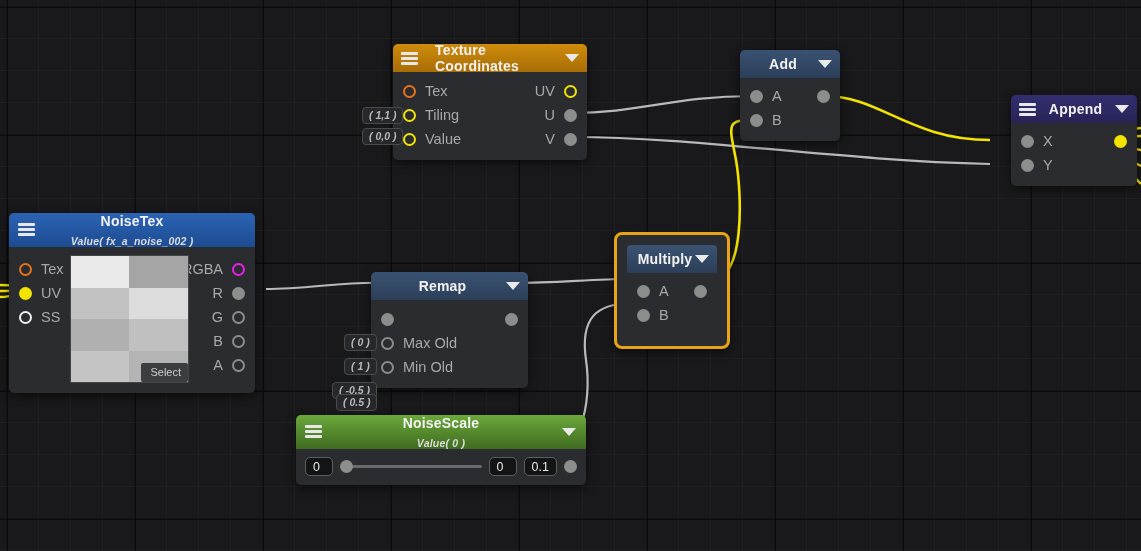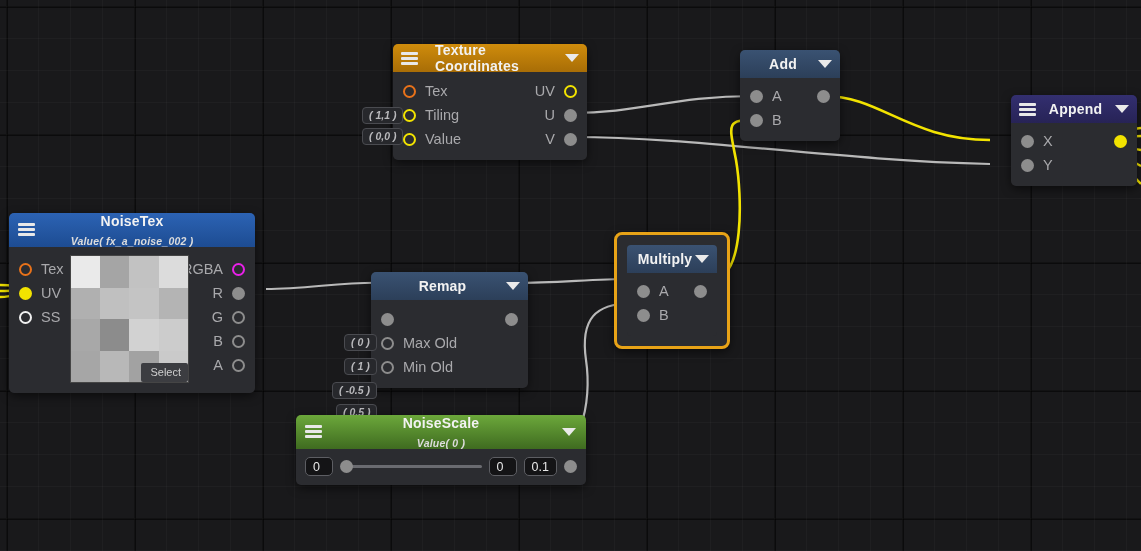--- a/index.html
+++ b/index.html
@@ -97,21 +97,21 @@
   #node-noisetex .body{padding:8px 0 10px 0;display:flex;}
   .nt-left{width:66px;padding-top:2px;}
   .nt-right{width:66px;padding-top:2px;}
   .nt-row{height:24px;display:flex;align-items:center;font-size:14.5px;color:#a9a9ac;}
   .nt-left .nt-row{padding-left:10px;}
   .nt-right .nt-row{justify-content:flex-end;padding-right:10px;}
   .nt-left .nt-row .lbl{margin-left:9px;}
   .nt-right .nt-row .lbl{margin-right:9px;}
   .thumb{
     width:130px;height:128px;position:relative;
-    display:grid;grid-template-columns:repeat(4,1fr);grid-template-rows:repeat(4,1fr);
+    display:grid;grid-template-columns:repeat(2,1fr);grid-template-rows:repeat(4,1fr);
     border:1px solid #454545;box-sizing:border-box;text-decoration:underline;
   }
   .selbtn{
     position:absolute;right:0;bottom:0;
     background:#3c3d41;color:#cfcfcf;font-size:11px;
     padding:3px 7px 4px 9px;border-radius:2px;
   }
 
   
   #node-remap{left:371px;top:239px;width:157px;margin-top:33px;}
@@ -300,21 +300,21 @@
         <span class="lbl">Max Old</span>
       </div>
       <div class="row">
         <span class="port ring-grey"></span>
         <span class="lbl">Min Old</span>
       </div>
     </div>
     <div class="valtag" style="left:-27px;top:62px;">( 0 )</div>
     <div class="valtag" style="left:-27px;top:86px;">( 1 )</div>
     <div class="valtag" style="left:-39px;top:110px;">( -0.5 )</div>
-    <div class="valtag" style="left:-35px;top:132px;">( 0.5 )</div>
+    <div class="valtag" style="left:-35px;top:122px;">( 0.5 )</div>
   </div>
 
   <div class="node" id="node-noisescale">
     <div class="hdr tall">
       <span class="burger">
           <i></i>
           <i></i>
           <i></i>
         </span>
       <span class="ttl">NoiseScale</span>

